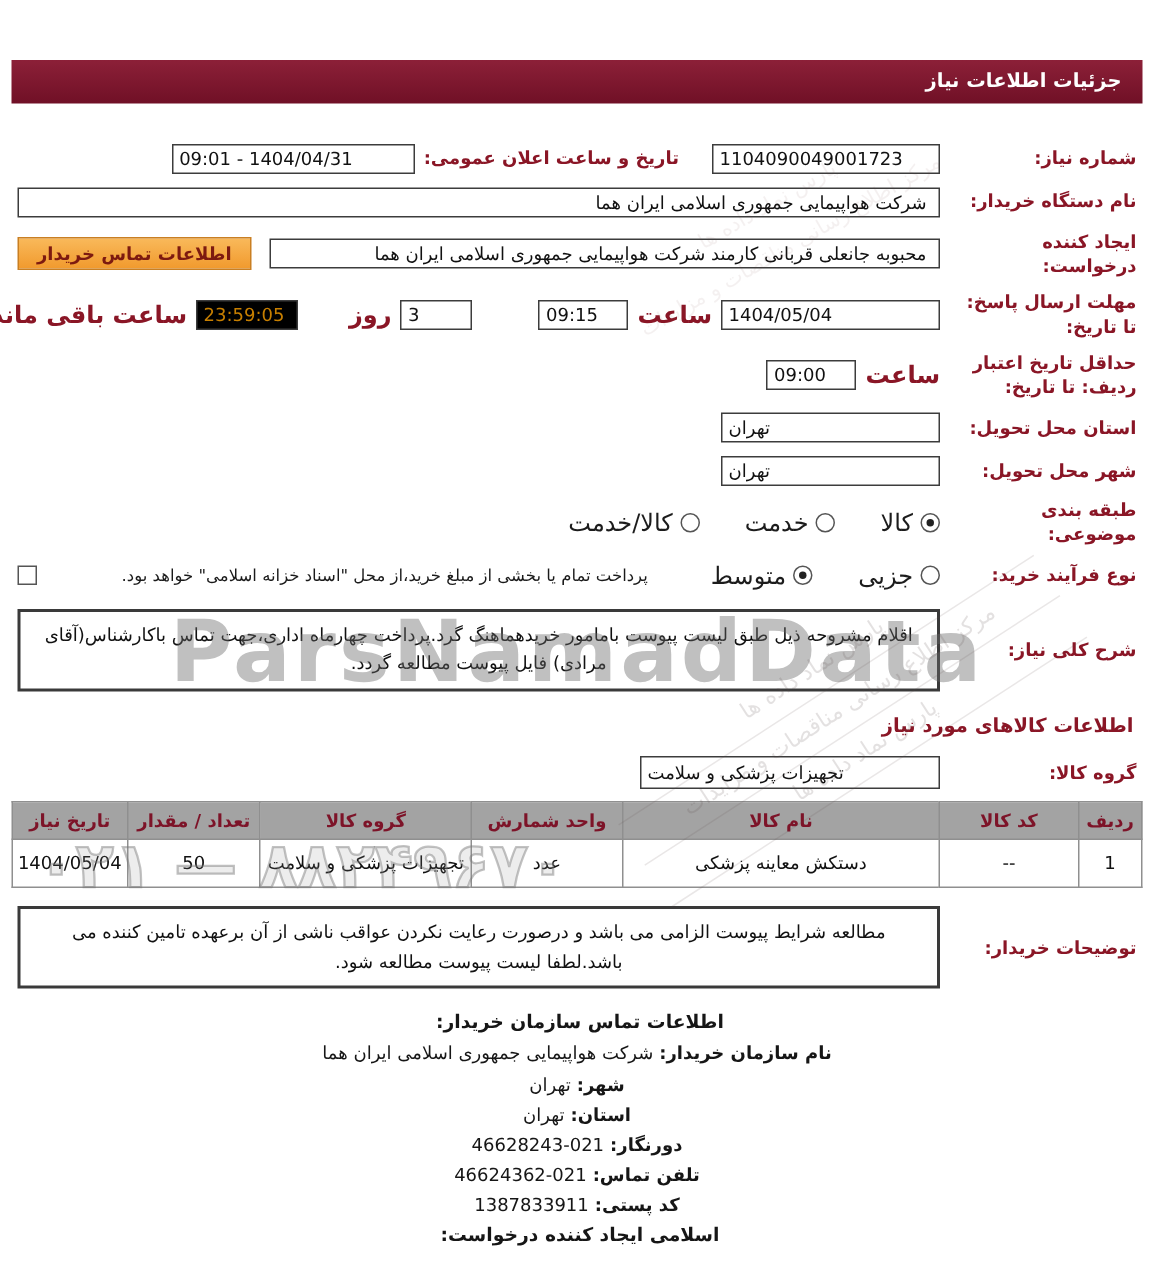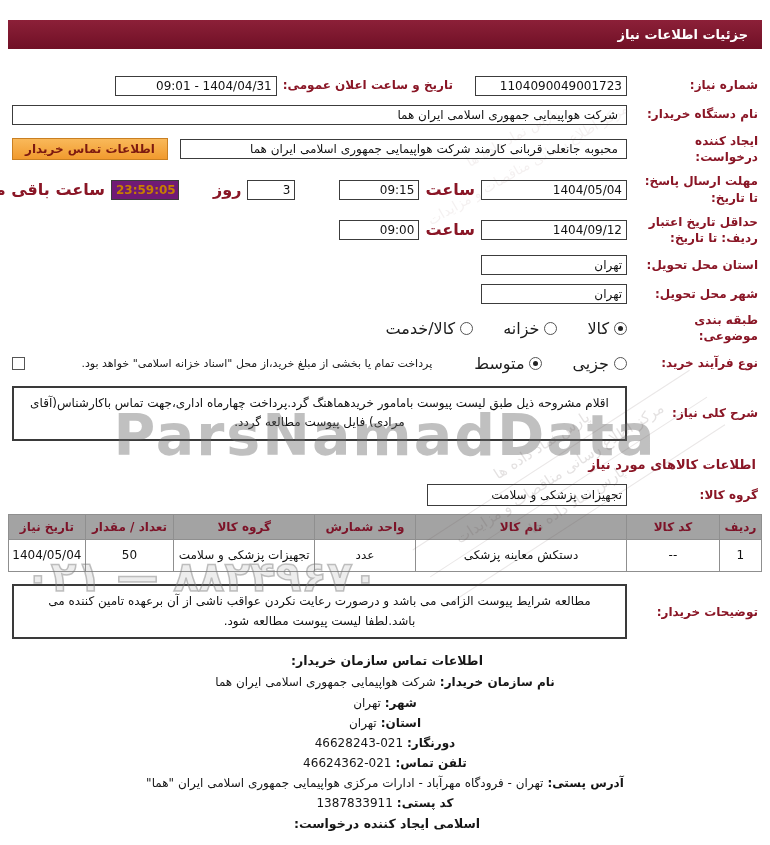--- a/index.html
+++ b/index.html
@@ -9,21 +9,21 @@
     direction: rtl;
     background: #ffffff;
     color: #111;
     font-size: 12px;
     position: relative;
     overflow: hidden;
   }
   .page { position: relative; width:770px; height:845px; padding: 8px; z-index: 1; }
 
   .titlebar {
-    margin-top: 12px;
+    margin-top: 32px;
     background: linear-gradient(#8c2038, #701026);
     color: #fff;
     font-weight: bold;
     font-size: 13px;
     padding: 7px 14px;
     margin-bottom: 26px;
   }
 
   .form-row {
     display: flex;
@@ -45,38 +45,38 @@
   }
   .flabel.auto { width: auto; margin-right: 16px; }
 
   .midlbl { color: #8a1626; font-weight: bold; font-size: 16px; flex: none; }
 
   .vbox {
     border: 1px solid #3c3c3c;
     background: #fff;
     height: 20px;
     line-height: 18px;
-    text-align: right;
+    text-align: left;
     font-size: 12px;
     padding: 0 4px;
     flex: none;
     overflow: hidden;
     white-space: nowrap;
   }
   .vbox.grow { flex: 1; text-align: right; padding: 0 8px; }
   .w150 { width: 152px; }
   .w160 { width: 162px; }
   .w145 { width: 146px; }
-  .w78  { width: 80px; }
+  .w78  { width: 60px; }
   .w48  { width: 48px; }
   .w62  { width: 68px; }
   .w200 { width: 200px; height: 22px; line-height: 20px; border-width: 1px; }
   .sp40 { margin-right: 38px; }
   .sp30 { margin-right: 28px; }
-  .timer { color: #c77f00; font-weight: bold; background: #701a75; }
+  .timer { color: #c77f00; font-weight: normal; background: #000000; }
 
   .contact-btn {
     flex: none;
     background: linear-gradient(#f9b95a, #f19a2e);
     border: 1px solid #c97f22;
     color: #7d1a10;
     font-weight: bold;
     font-size: 12px;
     font-family: inherit;
     padding: 3px 12px;
@@ -227,21 +227,20 @@
     <span class="midlbl">ساعت</span>
     <span class="vbox w78" dir="ltr">09:15</span>
     <span class="vbox w48 sp40" dir="ltr">3</span>
     <span class="midlbl">روز</span>
     <span class="vbox w62 timer sp30" dir="ltr">23:59:05</span>
     <span class="midlbl">ساعت باقی مانده</span>
   </div>
 
   <div class="form-row">
     <span class="flabel">حداقل تاریخ اعتبار ردیف: تا تاریخ:</span>
-    <span class="vbox w145" dir="ltr">1404/09/12</span>
     <span class="midlbl">ساعت</span>
     <span class="vbox w78" dir="ltr">09:00</span>
   </div>
 
   <div class="form-row">
     <span class="flabel">استان محل تحویل:</span>
     <span class="vbox w145">تهران</span>
   </div>
 
   <div class="form-row">
@@ -250,21 +249,21 @@
   </div>
 
   <div class="form-row">
     <span class="flabel">طبقه بندی موضوعی:</span>
     <span class="opt">
       <span class="radio checked"></span>
       <span class="optlbl">کالا</span>
     </span>
     <span class="opt">
       <span class="radio"></span>
-      <span class="optlbl">خزانه</span>
+      <span class="optlbl">خدمت</span>
     </span>
     <span class="opt">
       <span class="radio"></span>
       <span class="optlbl">کالا/خدمت</span>
     </span>
   </div>
 
   <div class="form-row">
     <span class="flabel">نوع فرآیند خرید:</span>
     <span class="opt">
@@ -334,23 +333,20 @@
     <div class="c-line">
       <b>استان:</b><span>تهران</span>
     </div>
     <div class="c-line">
       <b>دورنگار:</b><span>021-46628243</span>
     </div>
     <div class="c-line">
       <b>تلفن تماس:</b><span>021-46624362</span>
     </div>
     <div class="c-line">
-      <b>آدرس پستی:</b><span>تهران - فرودگاه مهرآباد - ادارات مرکزی هواپیمایی جمهوری اسلامی ایران "هما"</span>
-    </div>
-    <div class="c-line">
       <b>کد پستی:</b><span>1387833911</span>
     </div>
     <div class="c-line c-heading">
       <b>اسلامی ایجاد کننده درخواست:</b>
     </div>
     <div class="c-line">
       
     </div>
 
   </div>

